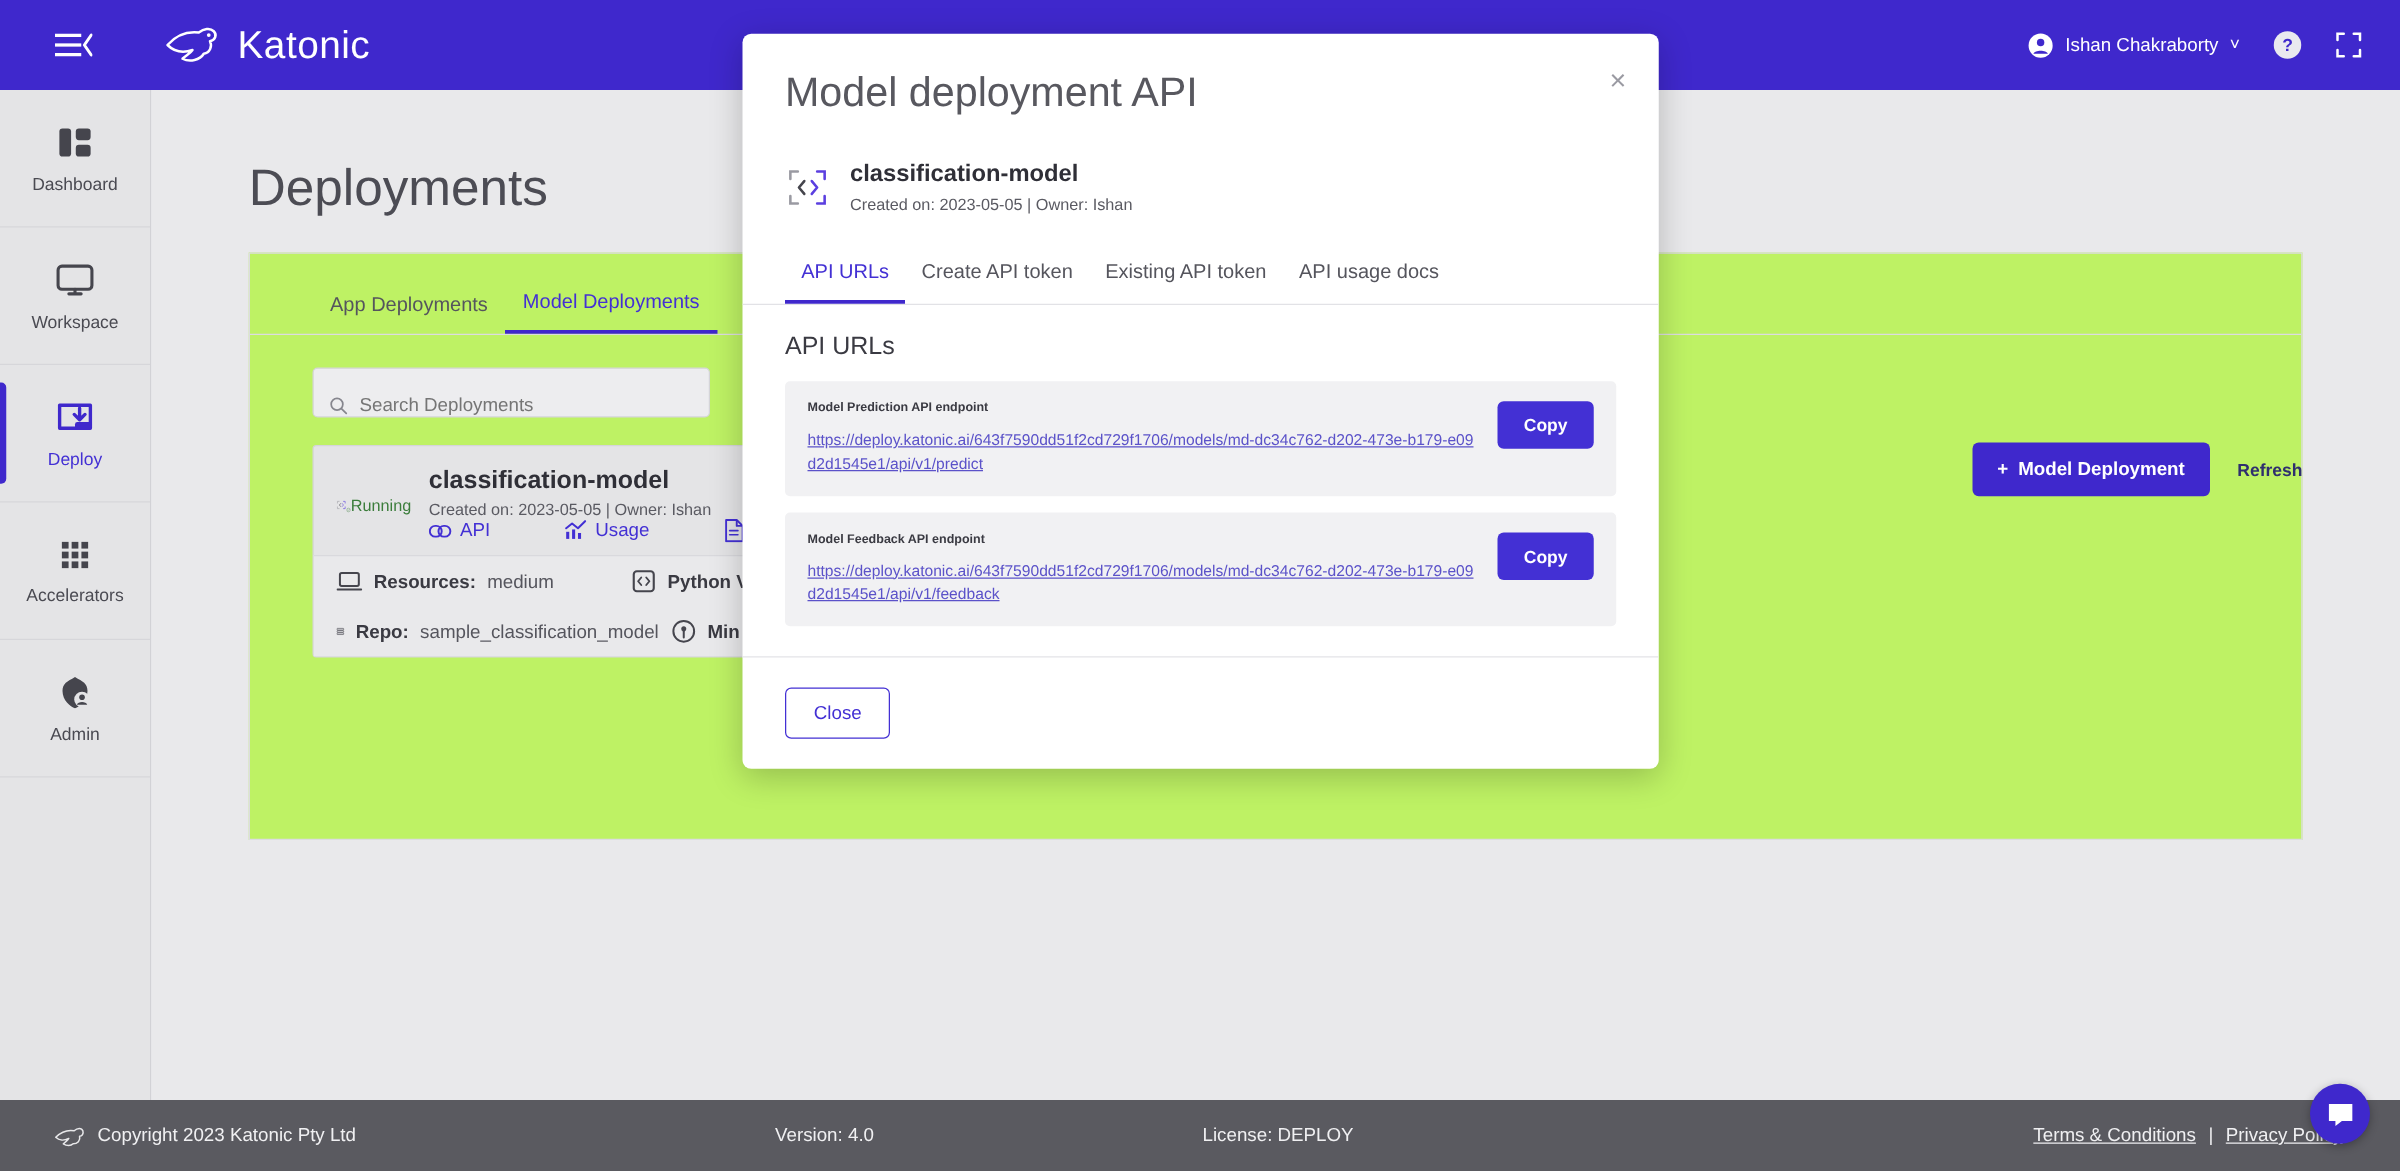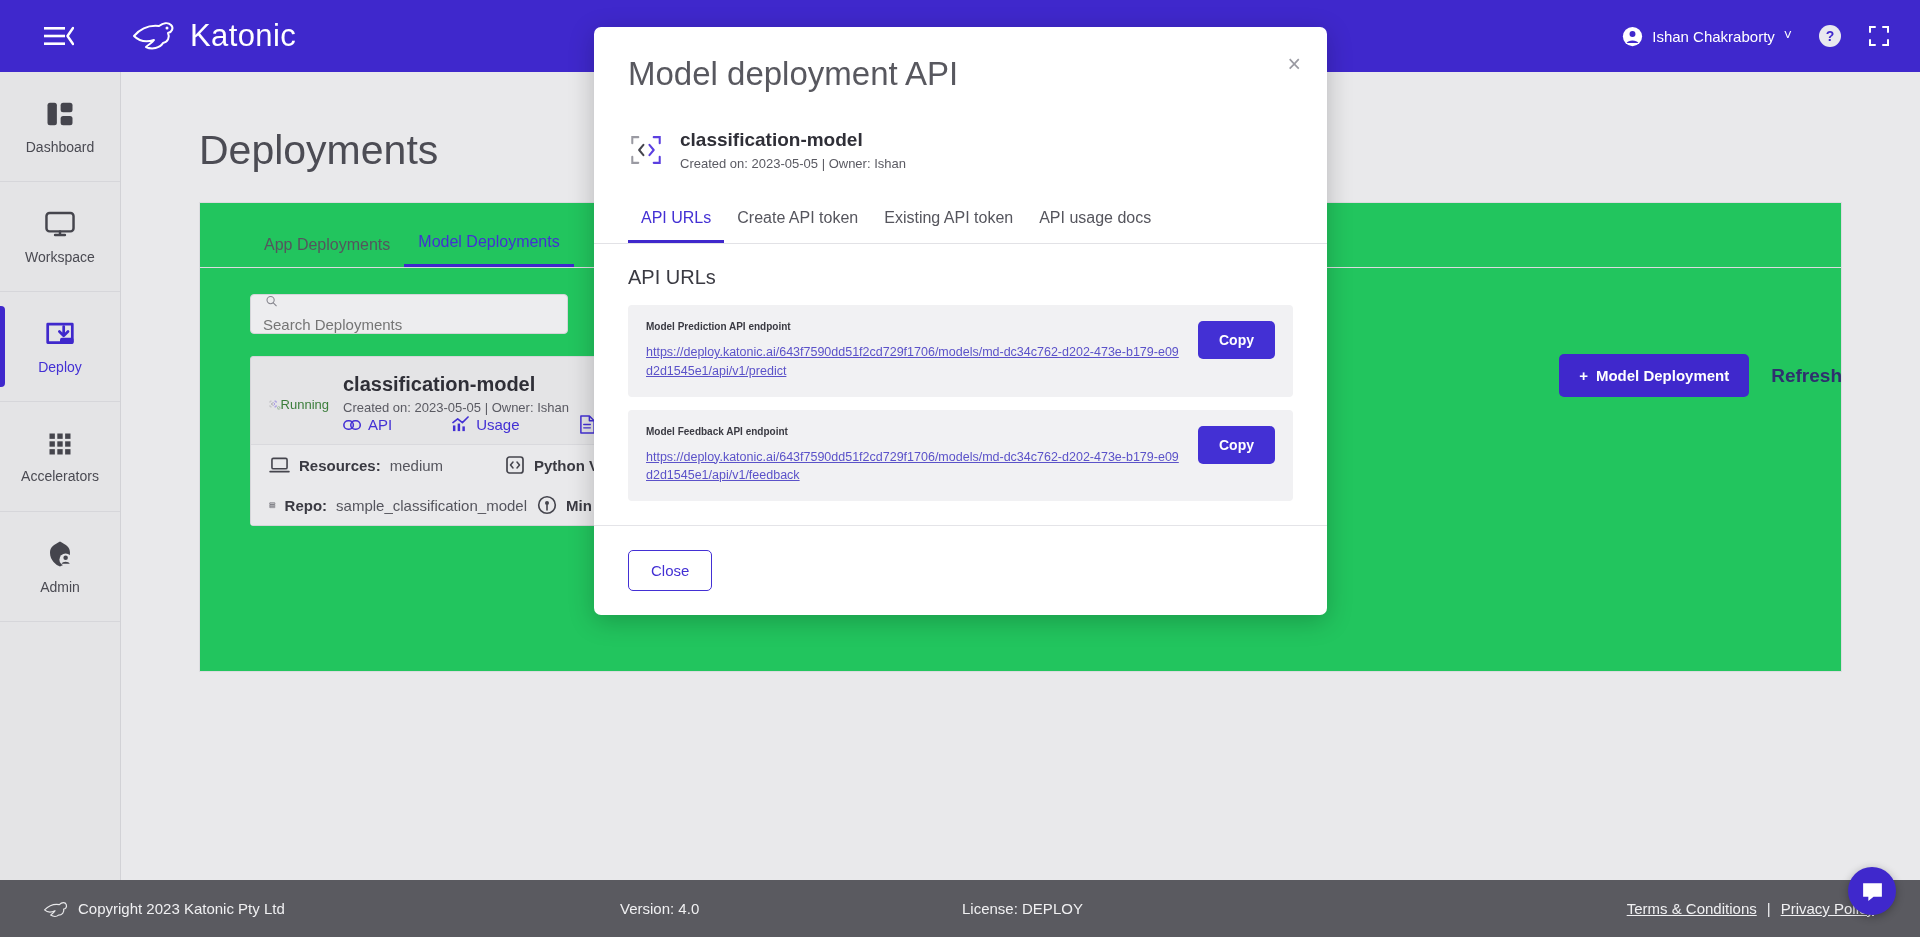--- a/index.html
+++ b/index.html
@@ -41,31 +41,31 @@
   .nav-item.active::before {
     content: ""; position: absolute; left: 0; top: 14px; bottom: 14px; width: 5px;
     background: #3f28cc; border-radius: 0 4px 4px 0;
   }
 
   
   .main { position: absolute; top: 72px; left: 121px; right: 0; bottom: 57px;
     background: #e9e9eb; overflow: hidden; }
   .page-title { margin: 55px 0 0 78px; font-size: 41px; color: #4c4c54; font-weight: 300; }
   .panel {
-    margin: 28px 78px 0 78px; background: #22c55e; border: 1px solid #dcdce0;
+    margin: 28px 78px 0 78px; background: #bef264; border: 1px solid #dcdce0;
     height: 470px; position: relative;
   }
   .tabs-row { display: flex; align-items: flex-end; padding: 22px 0 0 50px;
     border-bottom: 1px solid #dcdce0; position: relative; }
   .ptab { font-size: 16px; color: #55555d; padding: 8px 14px 13px 14px; cursor: pointer; }
   .ptab.active { color: #4330d4; border-bottom: 3px solid #3f28cc; }
   .search-box {
     margin: 26px 0 0 50px; width: 318px; height: 40px; background: #ededef;
-    border: 1px solid #d5d5d9; border-radius: 4px; display: flex; align-items: flex-start;
-    padding: 0 12px; gap: 9px; flex-direction: column;
+    border: 1px solid #d5d5d9; border-radius: 4px; display: flex; align-items: flex-end;
+    padding: 0 12px; gap: 9px;
   }
   .search-box input {
     border: none; outline: none; background: transparent; font-size: 15px;
     color: #6a6a72; font-family: inherit; width: 100%;
   }
   .dep-card {
     margin: 22px 0 0 50px; width: 500px; background: #e4e4e6;
     border: 1px solid #d5d5d9; border-radius: 3px;
   }
   .dep-top { display: flex; padding: 16px 18px 10px 18px; gap: 14px; }
@@ -81,21 +81,21 @@
   .dep-row .cell { display: flex; align-items: center; gap: 9px; width: 258px; }
   .dep-row b { font-weight: bold; }
   .dep-row .val { font-weight: normal; color: #55555d; }
   .top-actions { position: absolute; right: 78px; top: 282px; display: flex;
     align-items: center; gap: 22px; }
   .btn-primary {
     background: #3f28cc; color: #fff; border: none; border-radius: 5px;
     font-size: 15px; padding: 13px 20px; cursor: pointer; font-family: inherit;
     display: flex; align-items: center; gap: 8px; font-weight: bold;
   }
-  .refresh-link { color: #2f2f6e; font-size: 19px; font-weight: bold; cursor: pointer; }
+  .refresh-link { color: #2f2f6e; font-size: 14px; font-weight: bold; cursor: pointer; }
 
   
   .footer {
     position: absolute; left: 0; bottom: 0; width: 1920px; height: 57px;
     background: #5a5a60; display: flex; align-items: center; color: #f0f0f2; font-size: 15px;
   }
   .fl { margin-left: 42px; display: flex; align-items: center; gap: 10px; }
   .fc1 { position: absolute; left: 620px; }
   .fc2 { position: absolute; left: 962px; }
   .fr { position: absolute; right: 46px; display: flex; align-items: center; gap: 10px; }

